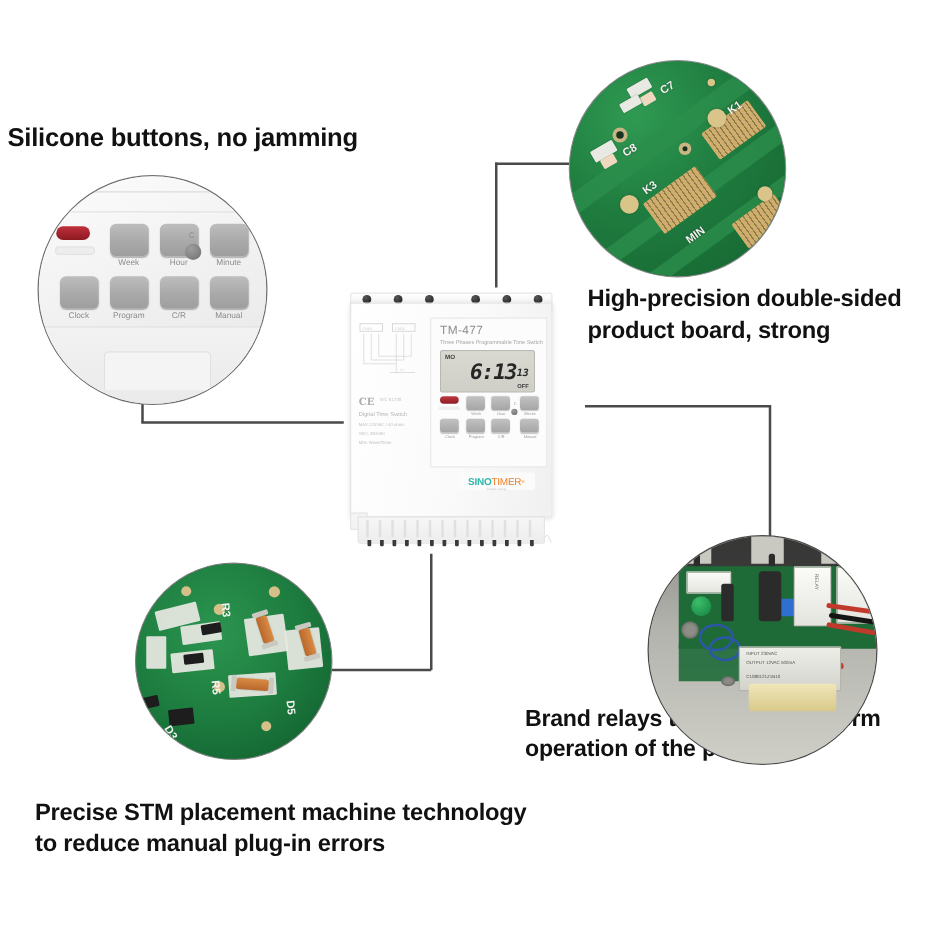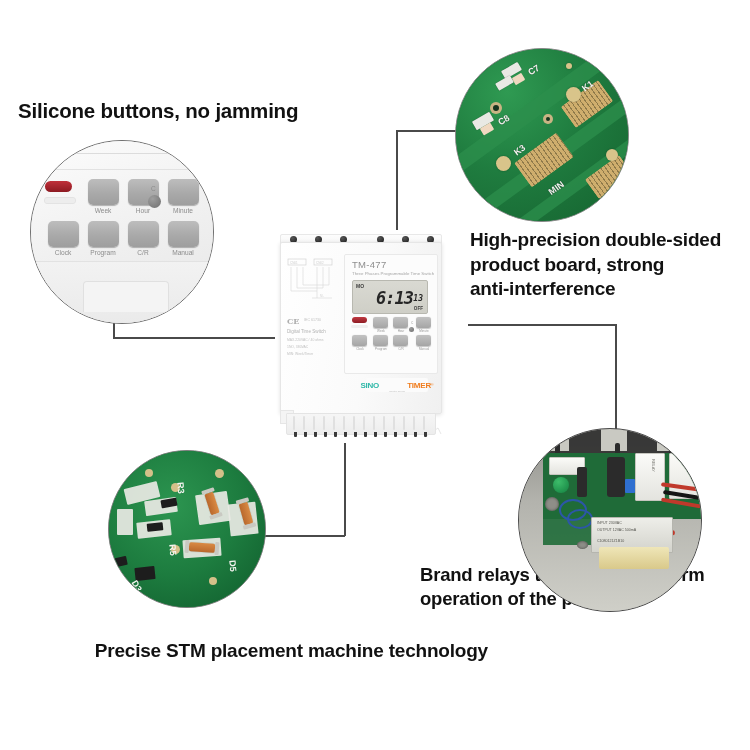--- a/index.html
+++ b/index.html
@@ -11,24 +11,24 @@
   #stage{position:absolute;inset:0;width:750px;height:750px;}
 
   
   .caption{
     position:absolute;
     font-weight:bold;
     color:#111111;
     letter-spacing:-0.2px;
     line-height:1.30;
   }
-  #cap-silicone{left:18px;top:98px;font-size:20.5px;white-space:nowrap;}
+  #cap-silicone{left:6px;top:98px;font-size:20.5px;white-space:nowrap;}
   #cap-pcb{left:470px;top:228px;font-size:19px;width:278px;}
   #cap-relay{left:420px;top:563px;font-size:18.5px;width:330px;}
-  #cap-stm{left:28px;top:639px;font-size:19px;width:460px;text-align:right;}
+  #cap-stm{left:28px;top:639px;font-size:19px;width:460px;}
 
   
   .ln{position:absolute;background:#4a4a4a;}
   .lnv{width:1.6px;}
   .lnh{height:1.6px;}
 
   
   .circ{
     position:absolute;border-radius:50%;overflow:hidden;
     border:1.2px solid #9a9a9a;
@@ -144,49 +144,49 @@
   .dev-arrow{position:absolute;right:6px;bottom:5px;width:18px;height:12px;}
   .dev-wiring{position:absolute;left:14px;top:30px;width:52px;height:45px;}
   .ce{position:absolute;left:15px;top:88px;font-size:8px;color:#aeaeae;font-weight:bold;
     font-family:"DejaVu Serif",serif;}
   .ce-r{position:absolute;left:32px;top:90px;font-size:3.6px;color:#c3c3c3;}
   .dev-dts{position:absolute;left:15px;top:101px;font-size:4.6px;color:#b3b3b3;}
   .dev-spec{position:absolute;left:15px;font-size:3.4px;color:#c2c2c2;white-space:nowrap;}
   .logo{position:absolute;left:94px;top:150px;width:62px;height:14px;
     background:#fbfbfb;border-radius:2px;display:flex;align-items:center;justify-content:center;}
   .logo-a{font-size:8px;font-weight:bold;color:#2fb8a8;letter-spacing:-.2px;}
-  .logo-b{font-size:8px;font-weight:bold;color:#f07d1e;letter-spacing:-.2px;padding-left:28px;}
+  .logo-b{font-size:8px;font-weight:normal;color:#f07d1e;letter-spacing:-.2px;}
   .logo-sub{position:absolute;left:0;right:0;bottom:-1px;text-align:center;font-size:2.4px;color:#bdbdbd;}
   .logo-tm{font-size:3.5px;color:#f07d1e;vertical-align:super;}
   .dev-vents{position:absolute;left:14px;top:185px;width:148px;height:20px;
     background:linear-gradient(180deg,#f6f6f6,#ededed);border:1px solid #e4e4e4;border-radius:1px 1px 2px 2px;}
   .vent{position:absolute;top:2px;width:2px;height:14px;background:#e0e0e0;border-radius:1px;}
   .pin{position:absolute;top:204px;width:3px;height:5px;background:#3a3a3a;border-radius:0 0 1px 1px;}
   .dev-foot{position:absolute;left:8px;top:182px;width:12px;height:12px;background:#f4f4f4;border:1px solid #e6e6e6;}
 </style>
 </head>
 <body>
 
 <div id="stage">
 
   <div class="caption" id="cap-silicone">Silicone buttons, no jamming</div>
 
   <div class="caption" id="cap-pcb">
     <div>High-precision double-sided</div>
     <div> product board, strong</div>
-    <div>anti-interference</div>
   </div>
 
   <div class="caption" id="cap-relay">
     <div>Brand relays to ensure long-term</div>
     <div>operation of the product</div>
   </div>
 
   <div class="caption" id="cap-stm">
     <div>Precise STM placement machine technology</div>
+    <div>to reduce manual plug-in errors</div>
   </div>
 
   <div class="ln lnv" style="left:113px;top:293px;height:45px;"></div>
   <div class="ln lnh" style="left:113px;top:337px;width:162px;"></div>
 
   <div class="ln lnh" style="left:396px;top:130px;width:78px;"></div>
   <div class="ln lnv" style="left:396px;top:130px;height:100px;"></div>
 
   <div class="ln lnh" style="left:468px;top:324px;width:148px;"></div>
   <div class="ln lnv" style="left:615px;top:324px;height:120px;"></div>

